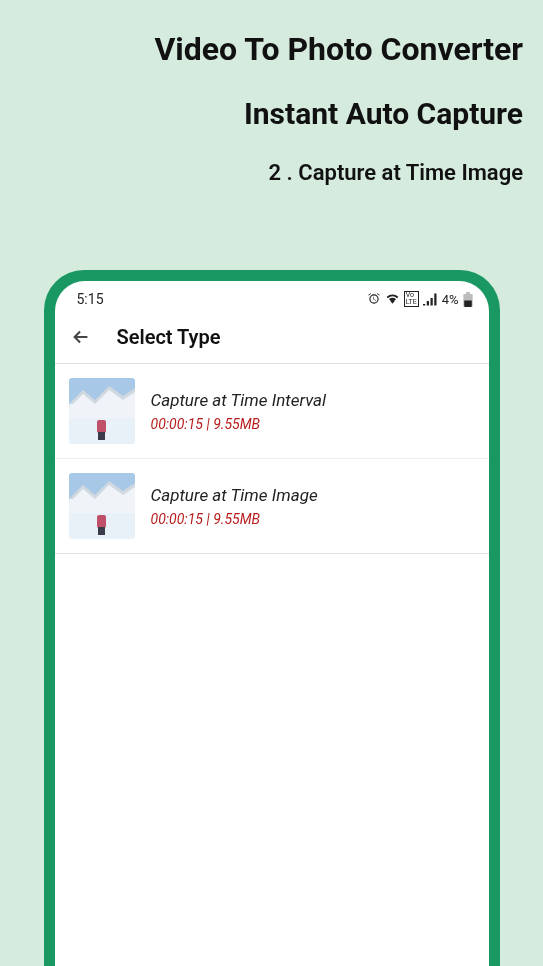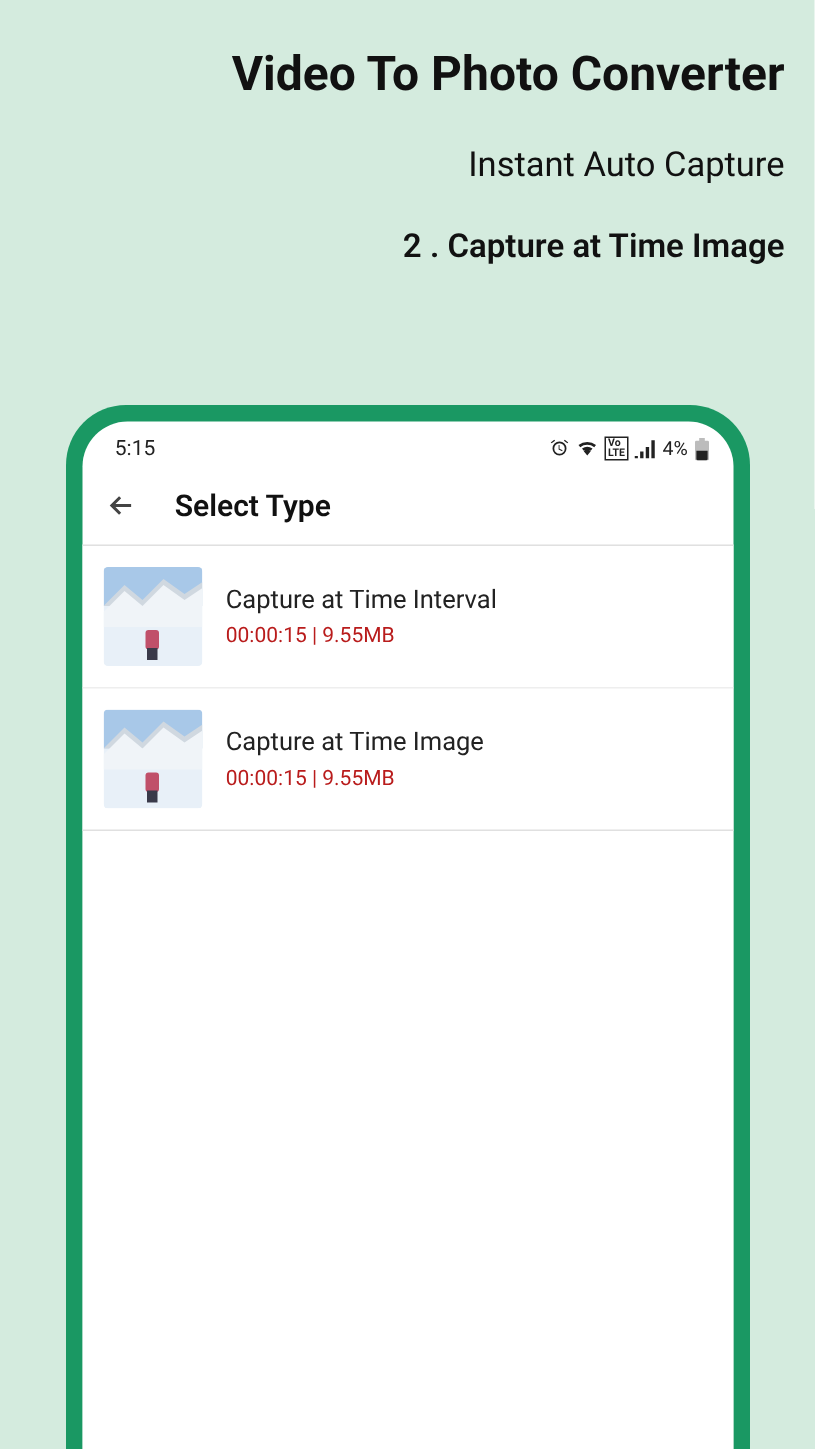--- a/index.html
+++ b/index.html
@@ -15,22 +15,22 @@
       text-align: right;
       padding: 30px 20px 20px;
     }
     .promo-title {
       font-size: 32px;
       font-weight: 700;
       color: #111;
       margin-bottom: 28px;
     }
     .promo-subtitle {
-      font-size: 23px;
-      font-weight: 400;
+      font-size: 30px;
+      font-weight: 700;
       color: #111;
       margin-bottom: 26px;
       margin-top: 17px;
     }
     .promo-list {
       font-size: 22px;
       font-weight: 600;
       color: #111;
       line-height: 1.45;
     }
@@ -105,21 +105,21 @@
     .list-item:first-child { border-top: 1px solid #e0e0e0; }
     .list-item:last-child { border-bottom: 1px solid #e0e0e0; }
     .thumb {
       width: 66px;
       height: 66px;
       border-radius: 3px;
       overflow: hidden;
       flex-shrink: 0;
     }
     .thumb svg { width: 100%; height: 100%; display: block; }
-    .item-text { flex: 1; }
+    .item-text { flex: 1; font-style: italic; }
     .item-title {
       font-size: 17px;
       color: #222;
       margin-bottom: 6px;
     }
     .item-meta {
       font-size: 14px;
       color: #b91c1c;
     }
     .content-fill { flex: 1; background: #fff; }
@@ -144,21 +144,21 @@
         <span>
           <svg width="14" height="14" viewBox="0 0 24 24" fill="#222">
               <path d="M12 4a8 8 0 108 8 8 8 0 00-8-8zm0 14a6 6 0 116-6 6 6 0 01-6 6zM6 2l-4 3 1 1 4-3-1-1zm12 0l-1 1 4 3 1-1-4-3zM12 8h-1v5l4 2 .5-1-3.5-1.7V8z"></path>
             </svg>
         </span>
         <span>
           <svg width="15" height="14" viewBox="0 0 24 24" fill="#222">
               <path d="M12 20l4-5a6.5 6.5 0 00-8 0l4 5zM2 8l2 2.5a13 13 0 0116 0L22 8a16 16 0 00-20 0zm4 4l2 2.5a8 8 0 018 0l2-2.5a11 11 0 00-12 0z"></path>
             </svg>
         </span>
-        <span style="font-size:7px;line-height:7px;font-weight:700;border:1px solid #222;padding:0 1px;">Vo<br>LTE</span>
+        <span style="font-size:7px;line-height:7px;font-weight:400;border:1px solid #222;padding:0 1px;">Vo<br>LTE</span>
         <span>
           <svg width="15" height="13" viewBox="0 0 20 16" fill="#222">
               <path d="M0 14h3v2H0zM5 10h3v6H5zM10 6h3v10h-3zM15 0h3v16h-3z"></path>
             </svg>
         </span>
         <span>4%</span>
         <span>
           <svg width="10" height="15" viewBox="0 0 10 16" fill="#222">
               <path d="M3 0h4v2h2a1 1 0 011 1v12a1 1 0 01-1 1H1a1 1 0 01-1-1V3a1 1 0 011-1h2V0z" fill="#222" fill-opacity="0.3"></path>
               <path d="M1 9h8v6a1 1 0 01-1 1H2a1 1 0 01-1-1V9z"></path>

